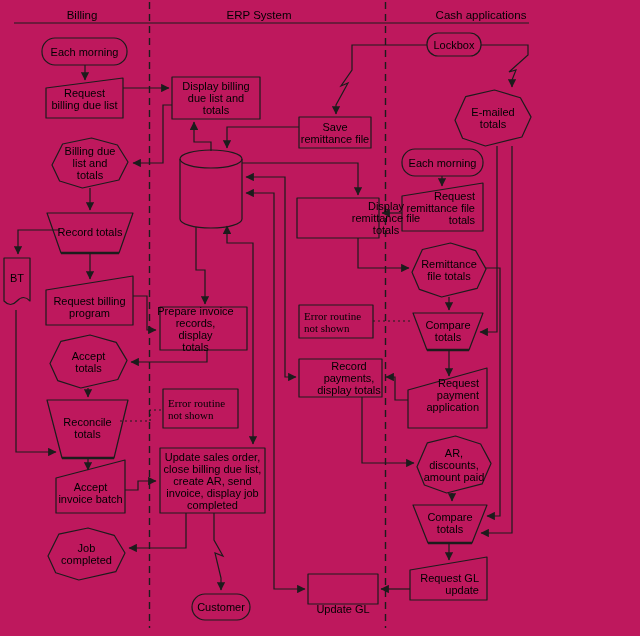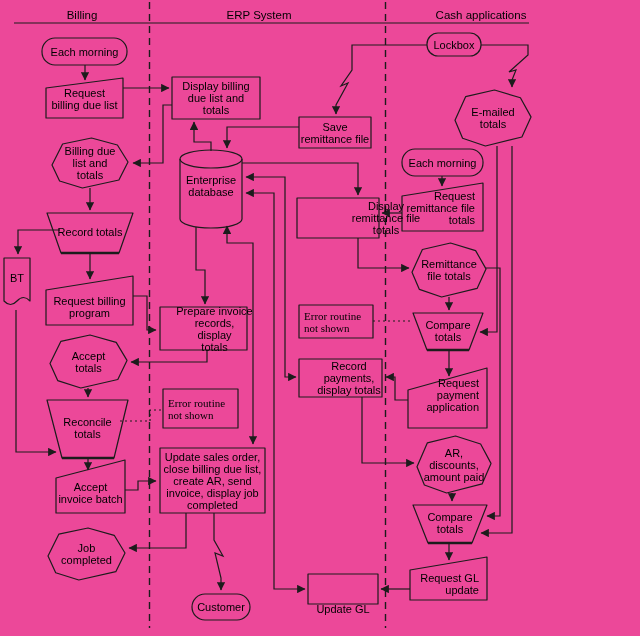--- a/index.html
+++ b/index.html
@@ -1,16 +1,16 @@
 <!DOCTYPE html>
 <html><head>
 <meta charset="utf-8">
 <style>
   html,body{margin:0;padding:0;background:#fff;}
-  #stage{position:relative;width:640px;height:636px;background:#ec4899;overflow:hidden;
+  #stage{position:relative;width:640px;height:636px;background:#be185d;overflow:hidden;
          font-family:"Liberation Sans",sans-serif;}
   svg{position:absolute;left:0;top:0;}
   .shape{fill:none;stroke:#1c1c1c;stroke-width:1.2;stroke-linejoin:round;}
   .conn{fill:none;stroke:#1c1c1c;stroke-width:1.2;}
   .conn.dotted{stroke-dasharray:2 3;}
   .bold-edge{stroke:#1c1c1c;stroke-width:2.6;}
   .lane-line{stroke:#1c1c1c;stroke-width:1.4;stroke-dasharray:7 5;}
   .hline{stroke:#1c1c1c;stroke-width:1.2;}
   .lbl{position:absolute;display:flex;align-items:center;justify-content:center;
        text-align:center;white-space:pre-line;font-size:11px;line-height:12px;color:#000;}
@@ -137,26 +137,24 @@
 <div class="lbl" style="left:56px;top:472px;width:69px;height:41px;">Accept
 invoice batch</div>
 <div class="lbl" style="left:48px;top:528px;width:77px;height:52px;">Job
 completed</div>
 
 <div class="lbl" style="left:172px;top:77px;width:88px;height:42px;">Display billing
 due list and
 totals</div>
 <div class="lbl" style="left:299px;top:117px;width:72px;height:31px;">Save
 remittance file</div>
-<div class="lbl" style="left:180px;top:156px;width:62px;height:60px;">Enterprise
-database</div>
 <div class="lbl" style="left:297px;top:198px;width:82px;height:40px;padding-left:48px;">Display
 remittance file
 totals</div>
-<div class="lbl" style="left:176px;top:307px;width:77px;height:43px;">Prepare invoice
+<div class="lbl" style="left:157px;top:307px;width:77px;height:43px;">Prepare invoice
 records, display
 totals</div>
 <div class="lbl la" style="left:163px;top:389px;width:75px;height:39px;">Error routine
 not shown</div>
 <div class="lbl la" style="left:299px;top:305px;width:74px;height:33px;">Error routine
 not shown</div>
 <div class="lbl" style="left:299px;top:359px;width:100px;height:38px;">Record
 payments,
 display totals</div>
 <div class="lbl" style="left:160px;top:448px;width:105px;height:65px;">Update sales order,

